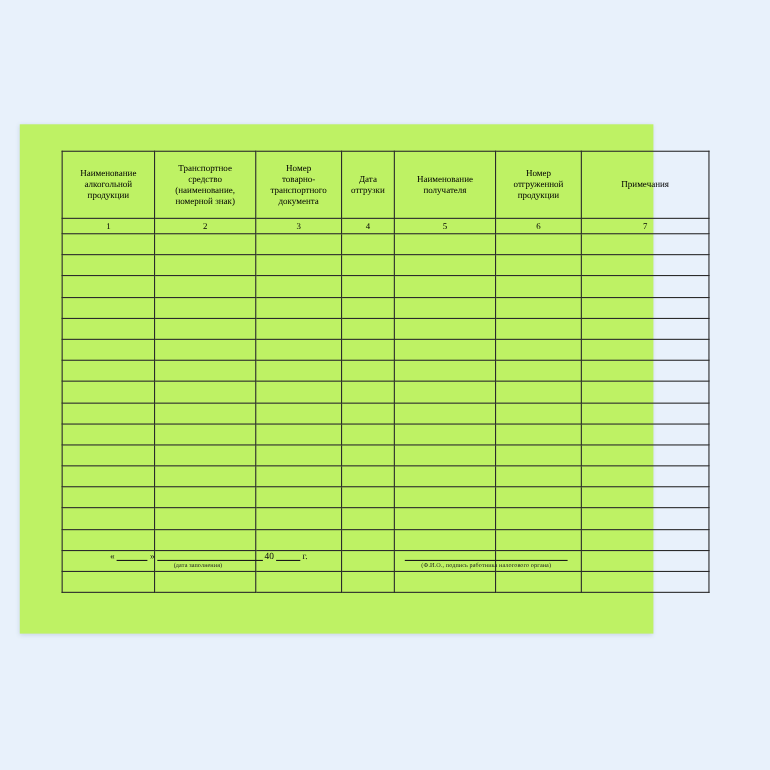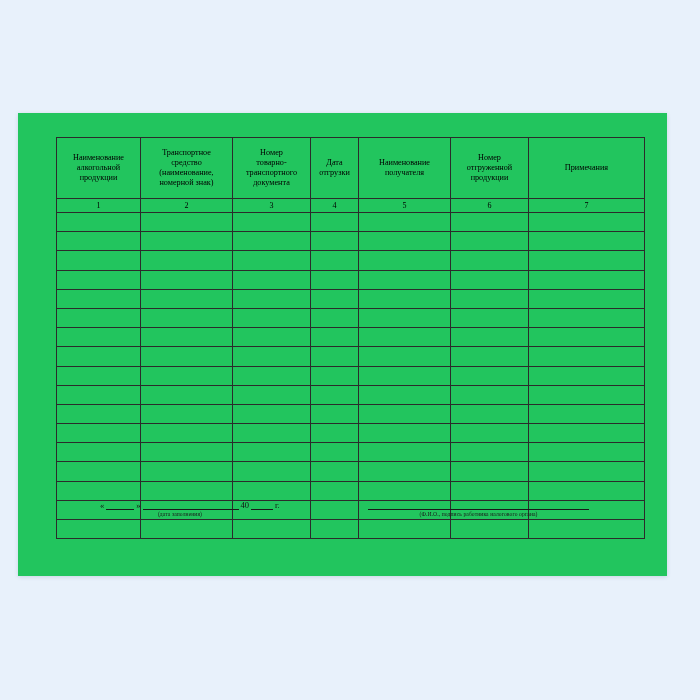--- a/index.html
+++ b/index.html
@@ -16,23 +16,23 @@
   #stage {
     position: relative;
     width: 700px;
     height: 700px;
   }
   
   #sheet {
     position: absolute;
     left: 18px;
     top: 113px;
-    width: 649px;
+    width: 576px;
     height: 463px;
-    background: #22c55e;
+    background: #bef264;
     box-shadow: 0 1px 4px rgba(60, 90, 130, 0.18);
     text-decoration: underline;
   }
   #sheet-inner {
     position: absolute;
     left: 38px;
     top: 24px;
     right: 38px;
     bottom: 18px;
   }

